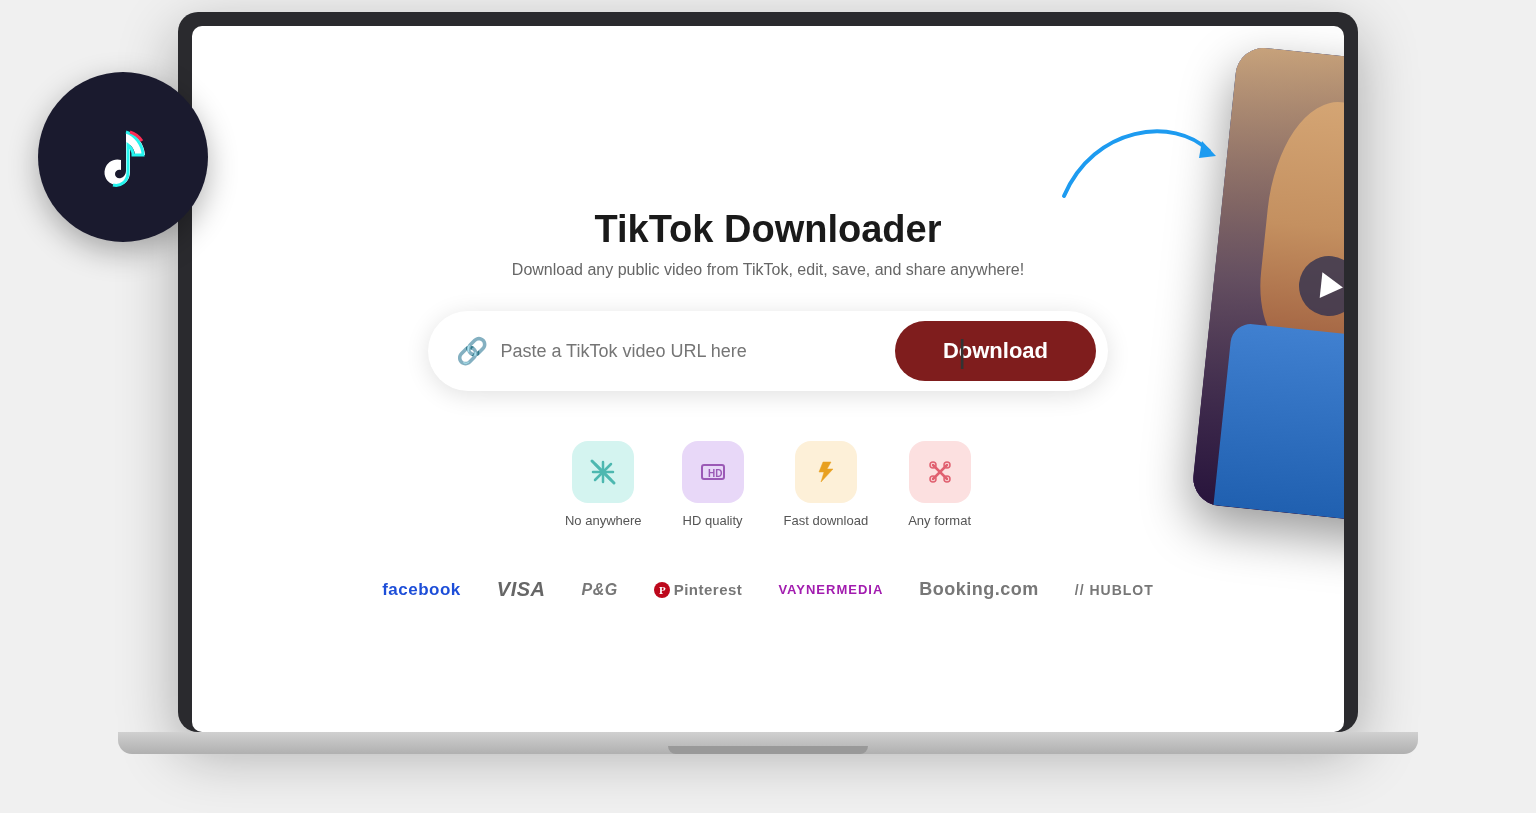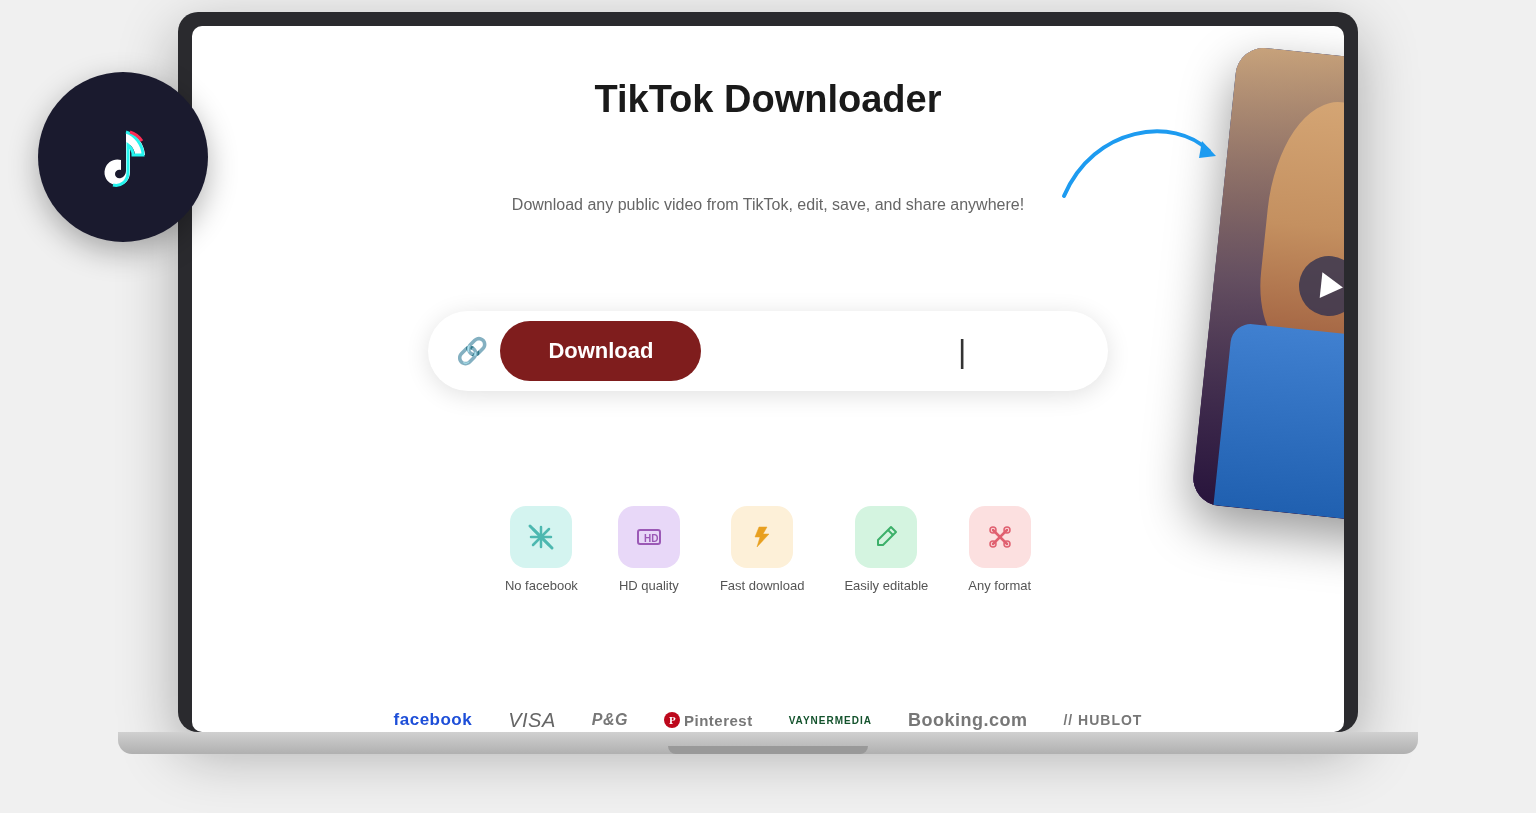--- a/index.html
+++ b/index.html
@@ -36,21 +36,21 @@
     .laptop-screen-inner {
       width: 100%;
       height: 100%;
       background: #ffffff;
       border-radius: 10px;
       overflow: hidden;
       position: relative;
       display: flex;
       flex-direction: column;
       align-items: center;
-      justify-content: space-between;
+      justify-content: center;
       padding-top: 52px;
     }
 
     .laptop-base {
       width: 1300px;
       height: 22px;
       background: linear-gradient(to bottom, #d0d0d0, #b0b0b0);
       border-radius: 0 0 14px 14px;
       position: relative;
     }
@@ -270,24 +270,24 @@
     }
 
     .brand-item {
       font-size: 15px;
       color: #888;
       font-weight: 600;
       letter-spacing: 0.5px;
     }
 
     .brand-facebook { font-size: 17px; color: #1d4ed8; }
-    .brand-visa { font-size: 20px; font-style: italic; font-weight: 400; color: #666; }
+    .brand-visa { font-size: 20px; font-style: italic; font-weight: 700; color: #666; }
     .brand-pg { font-size: 16px; font-style: italic; color: #777; }
     .brand-pinterest { display: flex; align-items: center; gap: 4px; color: #777; }
-    .brand-vaynermedia { font-size: 10px; color: #14532d; letter-spacing: 1px; text-transform: uppercase; }
+    .brand-vaynermedia { font-size: 13px; color: #a21caf; letter-spacing: 1px; text-transform: uppercase; }
     .brand-booking { font-size: 18px; color: #777; }
     .brand-hublot { font-size: 14px; color: #777; letter-spacing: 1px; }
 
     
     .arrow-svg {
       width: 180px;
       height: 120px;
     }
   </style>
 </head>
@@ -327,37 +327,38 @@
           <div style="position:absolute;top:60%;left:10%;width:80%;height:40%;background:linear-gradient(to bottom, #4080d0, #2060b0);border-radius:20px 20px 0 0;"></div>
           <div class="phone-play-btn"></div>
         </div>
       </div>
 
       <h1 class="main-title">TikTok Downloader</h1>
       <p class="main-subtitle">Download any public video from TikTok, edit, save, and share anywhere!</p>
 
       <div class="search-bar-wrapper">
         <span class="link-icon">🔗</span>
+        <input class="url-input" type="text" placeholder="Paste a TikTok video URL here" style="">
         <span class="cursor-indicator">|</span>
         <button class="download-btn">Download</button>
       </div>
 
       <div class="features-row">
 
         <div class="feature-item">
           <div class="feature-icon-box icon-teal">
             <svg width="30" height="30" viewBox="0 0 30 30">
               <line x1="5" y1="15" x2="25" y2="15" stroke="#4db8b0" stroke-width="2.5" stroke-linecap="round"></line>
               <line x1="15" y1="5" x2="15" y2="25" stroke="#4db8b0" stroke-width="2.5" stroke-linecap="round"></line>
               <line x1="7" y1="7" x2="23" y2="23" stroke="#4db8b0" stroke-width="2.5" stroke-linecap="round"></line>
               <line x1="23" y1="7" x2="7" y2="23" stroke="#4db8b0" stroke-width="2.5" stroke-linecap="round"></line>
               <line x1="4" y1="4" x2="26" y2="26" stroke="#4db8b0" stroke-width="3" stroke-linecap="round"></line>
             </svg>
           </div>
-          <span class="feature-label">No facebook</span>
+          <span class="feature-label">No anywhere</span>
         </div>
 
         <div class="feature-item">
           <div class="feature-icon-box icon-purple">
             <svg width="30" height="30" viewBox="0 0 30 30">
               <rect x="4" y="8" width="22" height="14" rx="2" fill="none" stroke="#9b59b6" stroke-width="2"></rect>
               <text x="10" y="20" font-size="10" fill="#9b59b6" font-weight="bold" font-family="sans-serif">HD</text>
             </svg>
           </div>
           <span class="feature-label">HD quality</span>
@@ -365,29 +366,20 @@
 
         <div class="feature-item">
           <div class="feature-icon-box icon-yellow">
             <svg width="30" height="30" viewBox="0 0 30 30">
               <path d="M12 5 L8 15 L13 15 L10 25 L22 12 L16 12 L20 5 Z" fill="#e8a020" stroke="#e8a020" stroke-width="0.5" stroke-linejoin="round"></path>
             </svg>
           </div>
           <span class="feature-label">Fast download</span>
         </div>
 
-        <div class="feature-item">
-          <div class="feature-icon-box icon-green">
-            <svg width="30" height="30" viewBox="0 0 30 30">
-              <path d="M20 5 L25 10 L12 23 L7 23 L7 18 Z" fill="none" stroke="#3db06a" stroke-width="2" stroke-linejoin="round"></path>
-              <line x1="17" y1="8" x2="22" y2="13" stroke="#3db06a" stroke-width="2"></line>
-            </svg>
-          </div>
-          <span class="feature-label">Easily editable</span>
-        </div>
 
         <div class="feature-item">
           <div class="feature-icon-box icon-pink">
             <svg width="30" height="30" viewBox="0 0 30 30">
               <line x1="8" y1="8" x2="22" y2="22" stroke="#e06070" stroke-width="2.5" stroke-linecap="round"></line>
               <line x1="22" y1="8" x2="8" y2="22" stroke="#e06070" stroke-width="2.5" stroke-linecap="round"></line>
               <circle cx="8" cy="8" r="3" fill="none" stroke="#e06070" stroke-width="1.5"></circle>
               <circle cx="22" cy="8" r="3" fill="none" stroke="#e06070" stroke-width="1.5"></circle>
               <circle cx="8" cy="22" r="3" fill="none" stroke="#e06070" stroke-width="1.5"></circle>
               <circle cx="22" cy="22" r="3" fill="none" stroke="#e06070" stroke-width="1.5"></circle>

